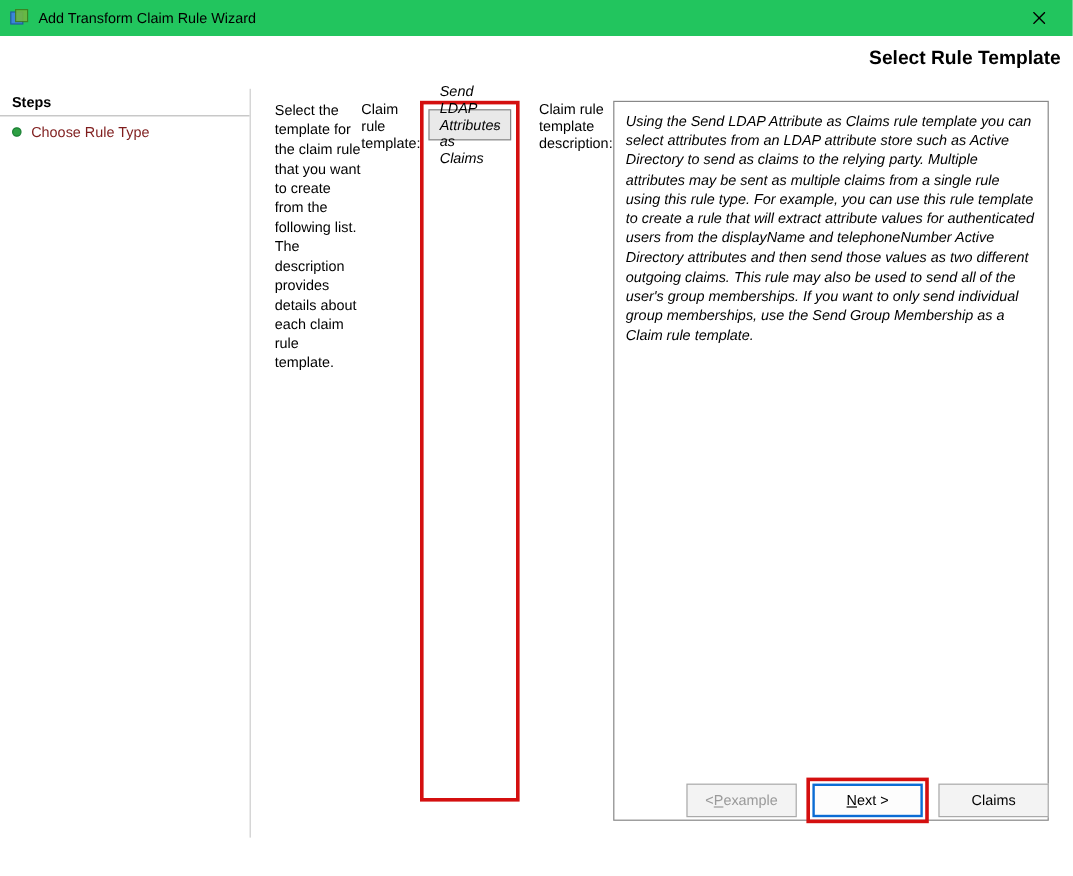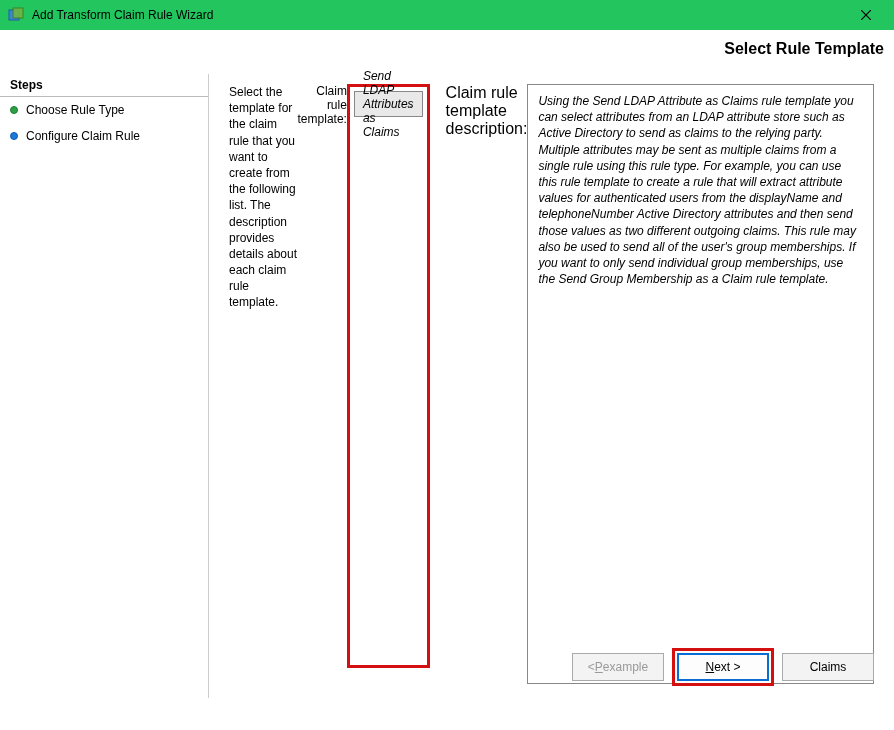--- a/index.html
+++ b/index.html
@@ -59,21 +59,21 @@
     padding: 4px 10px 4px 10px;
     border-bottom: 1px solid #bbb;
     background: #fff;
   }
   .step {
     display: flex;
     align-items: center;
     gap: 8px;
     padding: 6px 10px;
     cursor: pointer;
-    color: #000000;
+    color: #7f1d1d;
   }
   .bullet {
     width: 8px; height: 8px;
     border-radius: 50%;
     flex: 0 0 8px;
   }
   .bullet.green { background: #2ea043; border: 1px solid #1a7f33; }
   .bullet.blue { background: #1e78d7; border: 1px solid #0b5bb0; }
   .main {
     flex: 1;
@@ -84,21 +84,20 @@
     position: relative;
   }
   .intro {
     font-size: 12px;
     line-height: 1.35;
     margin-bottom: 14px;
   }
   .field-label {
     font-size: 12px;
     margin-bottom: 4px;
-    text-align: right;
   }
   .combo-highlight {
     border: 3px solid #d40f0f;
     padding: 4px;
     margin-bottom: 16px;
     font-style: italic;
   }
   .combo {
     width: 100%;
     height: 26px;
@@ -112,21 +111,21 @@
   }
   .combo .arrow {
     position: absolute;
     right: 8px;
     top: 50%;
     transform: translateY(-50%);
     font-size: 10px;
     color: #555;
   }
   .desc-label {
-    font-size: 16px;
+    font-size: 12px;
     margin-bottom: 4px;
     margin-left: 16px;
   }
   .description-box {
     border: 1px solid #888;
     padding: 8px 10px;
     font-size: 12px;
     line-height: 1.35;
     background: #fff;
     font-style: italic;
@@ -188,24 +187,20 @@
   <h1>Select Rule Template</h1>
 </div>
 
 <div class="body">
   <div class="sidebar">
     <div class="sidebar-heading">Steps</div>
     <div class="step">
       <span class="bullet green"></span>
       <span>Choose Rule Type</span>
     </div>
-    <div class="step">
-      <span class="bullet blue"></span>
-      <span>Configure Claim Rule</span>
-    </div>
   </div>
 
   <div class="main">
     <div class="intro">Select the template for the claim rule that you want to create from the following list. The description provides details about each claim rule template.</div>
 
     <div class="field-label">Claim rule template:</div>
     <div class="combo-highlight">
       <div class="combo">
         <span>Send LDAP Attributes as Claims</span>
         <span class="arrow">⌄</span>

